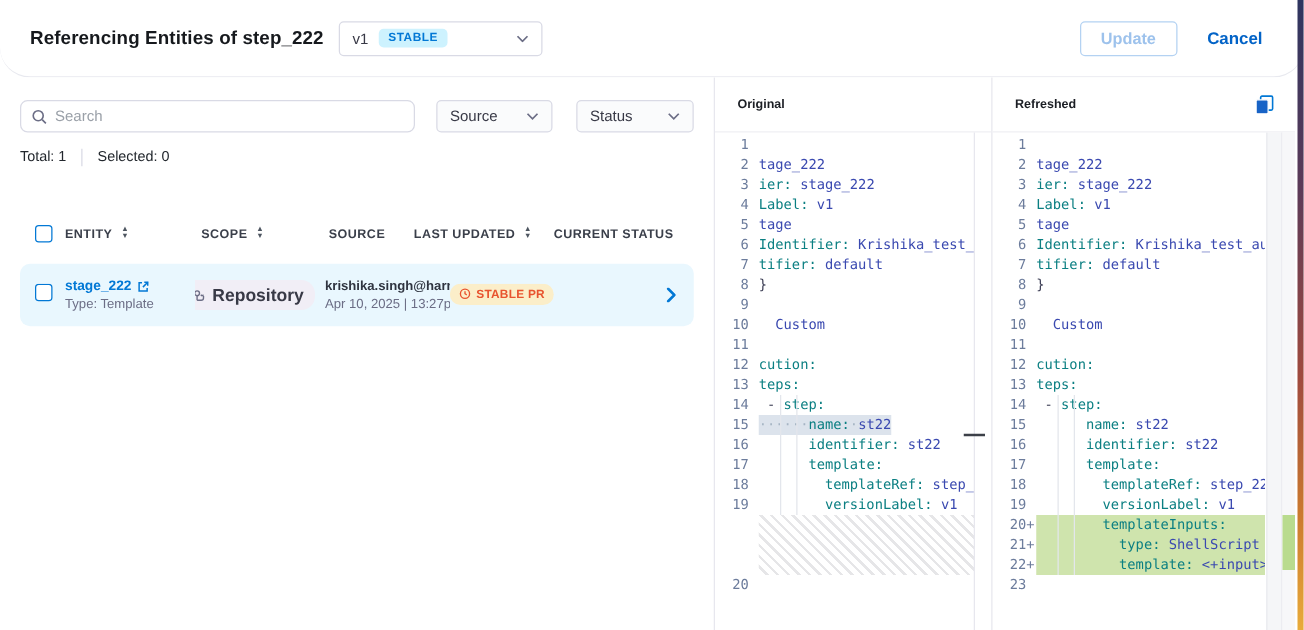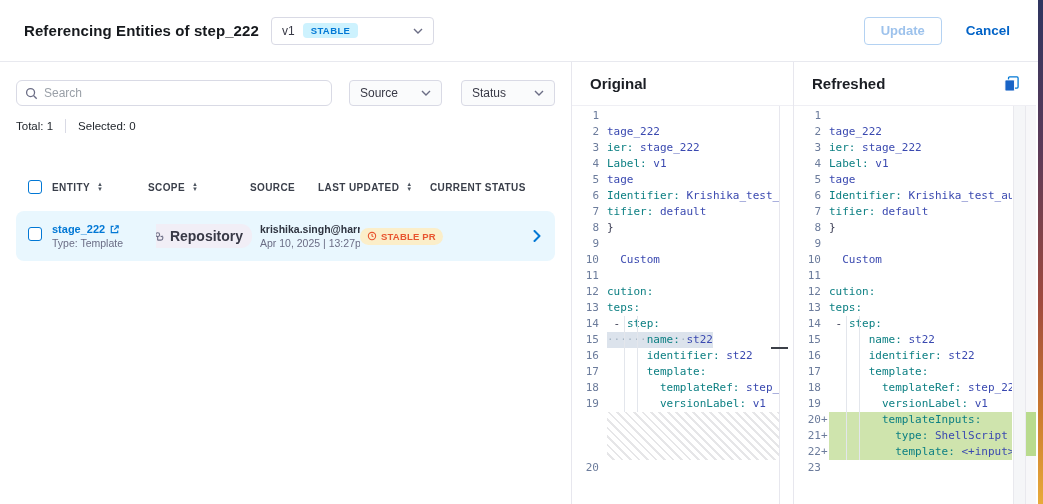--- a/index.html
+++ b/index.html
@@ -4,21 +4,21 @@
 <style>
   * { margin:0; padding:0; box-sizing:border-box; }
   html,body { width:1043px; height:504px; overflow:hidden; background:#fff;
     font-family:"Liberation Sans", sans-serif; color:#22272d; }
   .drawer { position:relative; width:1043px; height:504px; display:flex; flex-direction:column; }
   .edge-gradient { position:absolute; right:0; top:0; width:5px; height:100%; z-index:40;
     background:linear-gradient(180deg,#2e3560 0%,#5c3a58 30%,#a04a3e 60%,#cc7a2e 82%,#e8ab3a 100%); }
 
   
   .top-header { height:62px; flex:0 0 62px; display:flex; align-items:center;
-    padding:0 33px 0 24px; border-bottom:1px solid #e8e9ef; }
+    padding:0 33px 0 24px; border-bottom:1px solid #e8e9ef;border-radius:24px; }
   .page-title { font-size:15px; font-weight:700; color:#16191d; letter-spacing:.1px; }
   .version-select { margin-left:12px; width:163px; height:28px; border:1px solid #d9dae5; border-radius:4px;
     display:flex; align-items:center; gap:8px; padding:0 10px; cursor:pointer; background:#fff; }
   .version-label { font-size:12px; color:#383946; }
   .stable-badge { background:#cdf2fe; color:var(--accent); font-size:9.5px; font-weight:700;
     letter-spacing:.4px; padding:2px 8px; border-radius:4px; }
   .version-select .chev { margin-left:auto; }
   .spacer { flex:1; }
   .update-btn { height:28px; padding:0 16px; border:1px solid #b4d2f2; color:#9dc2ec; background:#fff;
     border-radius:4px; font-size:13px; font-weight:600; cursor:default; }
@@ -40,21 +40,21 @@
     display:flex; align-items:center; gap:8px; padding:0 10px; font-size:12px; color:#383946;
     cursor:pointer; justify-content:space-between; }
   .select-source { width:93px; margin-left:auto; }
   .select-status { width:94px; margin-left:19px; }
   .totals-row { margin-top:13px; display:flex; align-items:center; font-size:11.5px; color:#22272d; }
   .vdiv { width:1px; height:14px; background:#d9dae5; margin:0 12px; }
 
   .table-header { margin-top:44px; display:flex; align-items:center; height:20px; }
   .th { font-size:10px; font-weight:700; color:#3a3f4a; letter-spacing:.4px; display:flex; align-items:center; }
   .col-cb { width:36px; padding-left:12px; }
-  .col-entity { width:96px; }
+  .col-entity { width:109px; }
   .col-scope { width:102px; }
   .col-source-h { width:68px; }
   .col-updated-h { width:112px; }
   .sort { display:inline-flex; flex-direction:column; margin-left:7px; color:#4d5560; }
   .sort i { font-style:normal; font-size:6px; line-height:5px; }
   .checkbox { width:14px; height:14px; border:1.6px solid var(--accent); border-radius:3px;
     background:#fff; display:inline-block; cursor:pointer; }
 
   .row { margin-top:14px; height:50px; background:var(--row-bg); border-radius:8px;
     display:flex; align-items:center; cursor:pointer; }
@@ -73,21 +73,21 @@
     color:var(--status-text); border-radius:10px; padding:3px 7px; font-size:9.5px; font-weight:700;
     letter-spacing:.2px; white-space:nowrap; }
   .row-chev { margin-left:auto; padding-right:14px; display:flex; align-items:center; cursor:pointer; }
 
   
   .pane { position:relative; overflow:hidden; }
   .pane-original { width:222px; flex:0 0 222px; border-left:1px solid #e7e7ee; }
   .pane-refreshed { width:243px; flex:0 0 243px; border-left:1px solid #e7e7ee; }
   .pane-header { height:44px; display:flex; align-items:center; justify-content:space-between;
     padding:0 16px 0 18px; border-bottom:1px solid #efeff4; }
-  .pane-title { font-size:15px; font-weight:700; color:#1b1e24;text-align:center; }
+  .pane-title { font-size:10px; font-weight:700; color:#1b1e24;text-align:center; }
   .copy-icon { cursor:pointer; display:flex; }
   .code { position:relative; font-family:"DejaVu Sans Mono", monospace; font-size:11px; line-height:16px;
     padding-top:2px; height:calc(100% - 44px); overflow:hidden; }
   .pane-original .code { margin-right:13px; }
   .pane-refreshed .code { margin-right:24px; }
   .cline { display:flex; height:16px; white-space:pre; }
   .num { width:27px; flex:0 0 27px; text-align:right; color:#6c7c9c; }
   .plus { width:8px; flex:0 0 8px; color:#6c7c9c; }
   .txt { white-space:pre; }
   .cline.add .txt { background:var(--added-bg); flex:1; }

